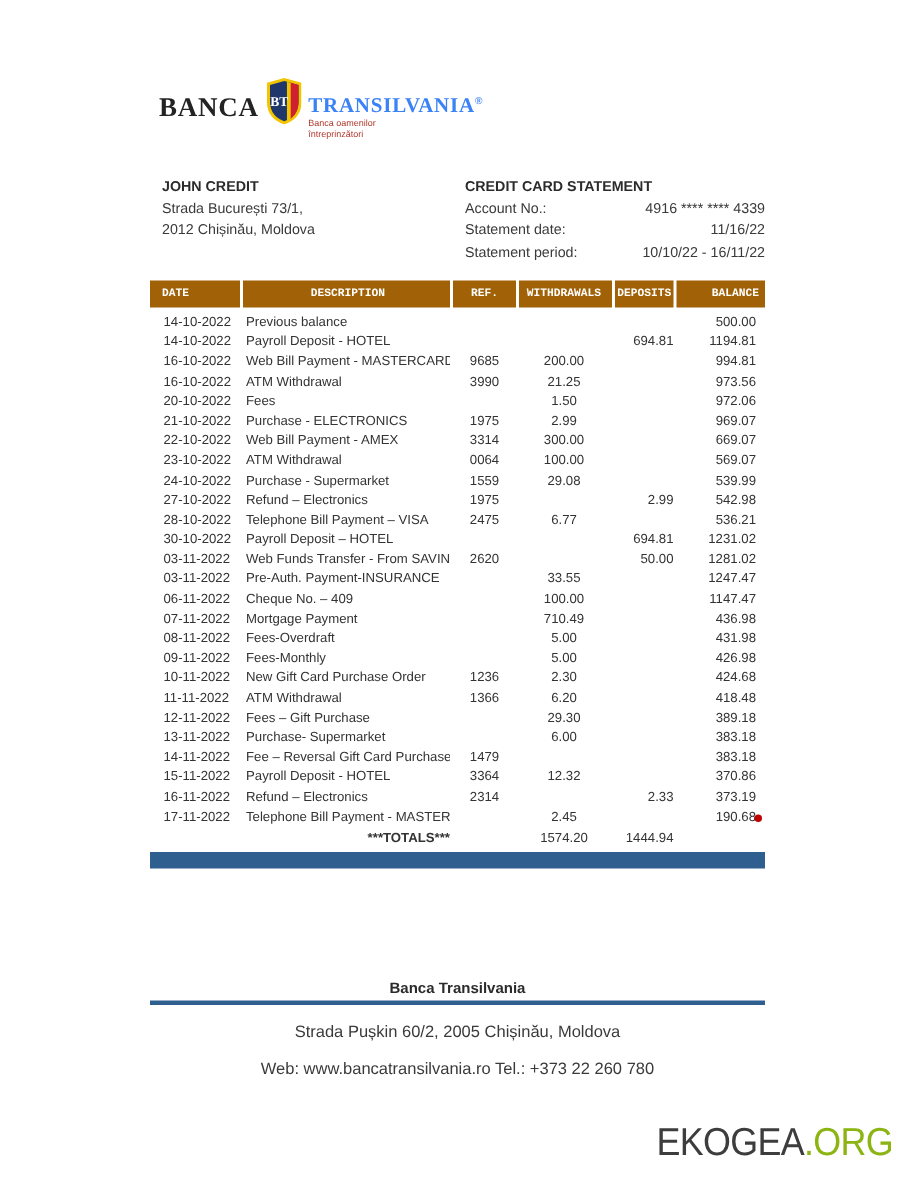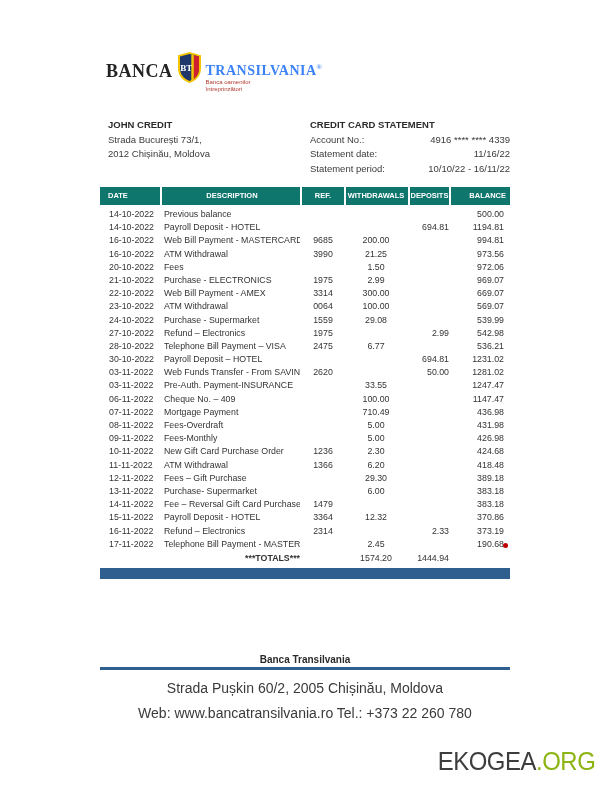--- a/index.html
+++ b/index.html
@@ -37,24 +37,24 @@
   .stmt .row { display: flex; justify-content: space-between; }
 
   
   .tbl { position: absolute; left: 100px; top: 187px; width: 410px; }
   .grid-row {
     display: grid;
     grid-template-columns: 60px 138px 42px 62px 39px 59px;
     column-gap: 2px;
   }
   .thead .cell {
-    background: #0f766e; color: #ffffff;
+    background: #a16207; color: #ffffff;
     font-size: 7.5px; font-weight: bold;
     height: 18px; line-height: 18px;
-    white-space: nowrap; overflow: hidden;
+    white-space: nowrap; overflow: hidden; font-family: Liberation Mono, monospace;
   }
   .thead .c-date { padding-left: 8px; text-align: left; }
   .thead .c-desc, .thead .c-ref, .thead .c-wd, .thead .c-dep { text-align: center; }
   .thead .c-bal { text-align: right; padding-right: 4px; }
 
   .tbody { margin-top: 3px; }
   .tbody .grid-row { height: 13.2px; }
   .tbody .cell { font-size: 8.8px; line-height: 13.2px; white-space: nowrap; overflow: hidden; color: #333; }
   .c-date { padding-left: 9px; text-align: left; }
   .c-desc { padding-left: 2px; text-align: left; }
@@ -72,21 +72,21 @@
   .red-dot {
     position: absolute; left: 503px; top: 543px;
     width: 5px; height: 5px; border-radius: 50%;
     background: #c00000;
   }
 
   
   .footer { position: absolute; left: 100px; top: 653px; width: 410px; text-align: center; }
   .footer .bank { font-size: 10px; font-weight: bold; color: #2b2b2b; line-height: 13px; }
   .footer .rule { height: 2.5px; background: #2e5f8f; margin-top: 1px; margin-bottom: 3px; }
-  .footer .line { font-size: 14px; color: #3a3a3a; line-height: 13px; margin-top: 12px; }
+  .footer .line { font-size: 11px; color: #3a3a3a; line-height: 13px; margin-top: 12px; }
 
   
   .watermark {
     position: absolute; right: 13px; top: 746px;
     font-size: 26px; letter-spacing: -0.5px; font-weight: 400;
     transform: scaleX(0.92); transform-origin: right;
   }
   .wm-dark { color: #3d3d3d; }
   .wm-green { color: #8cb412; }
 </style>

